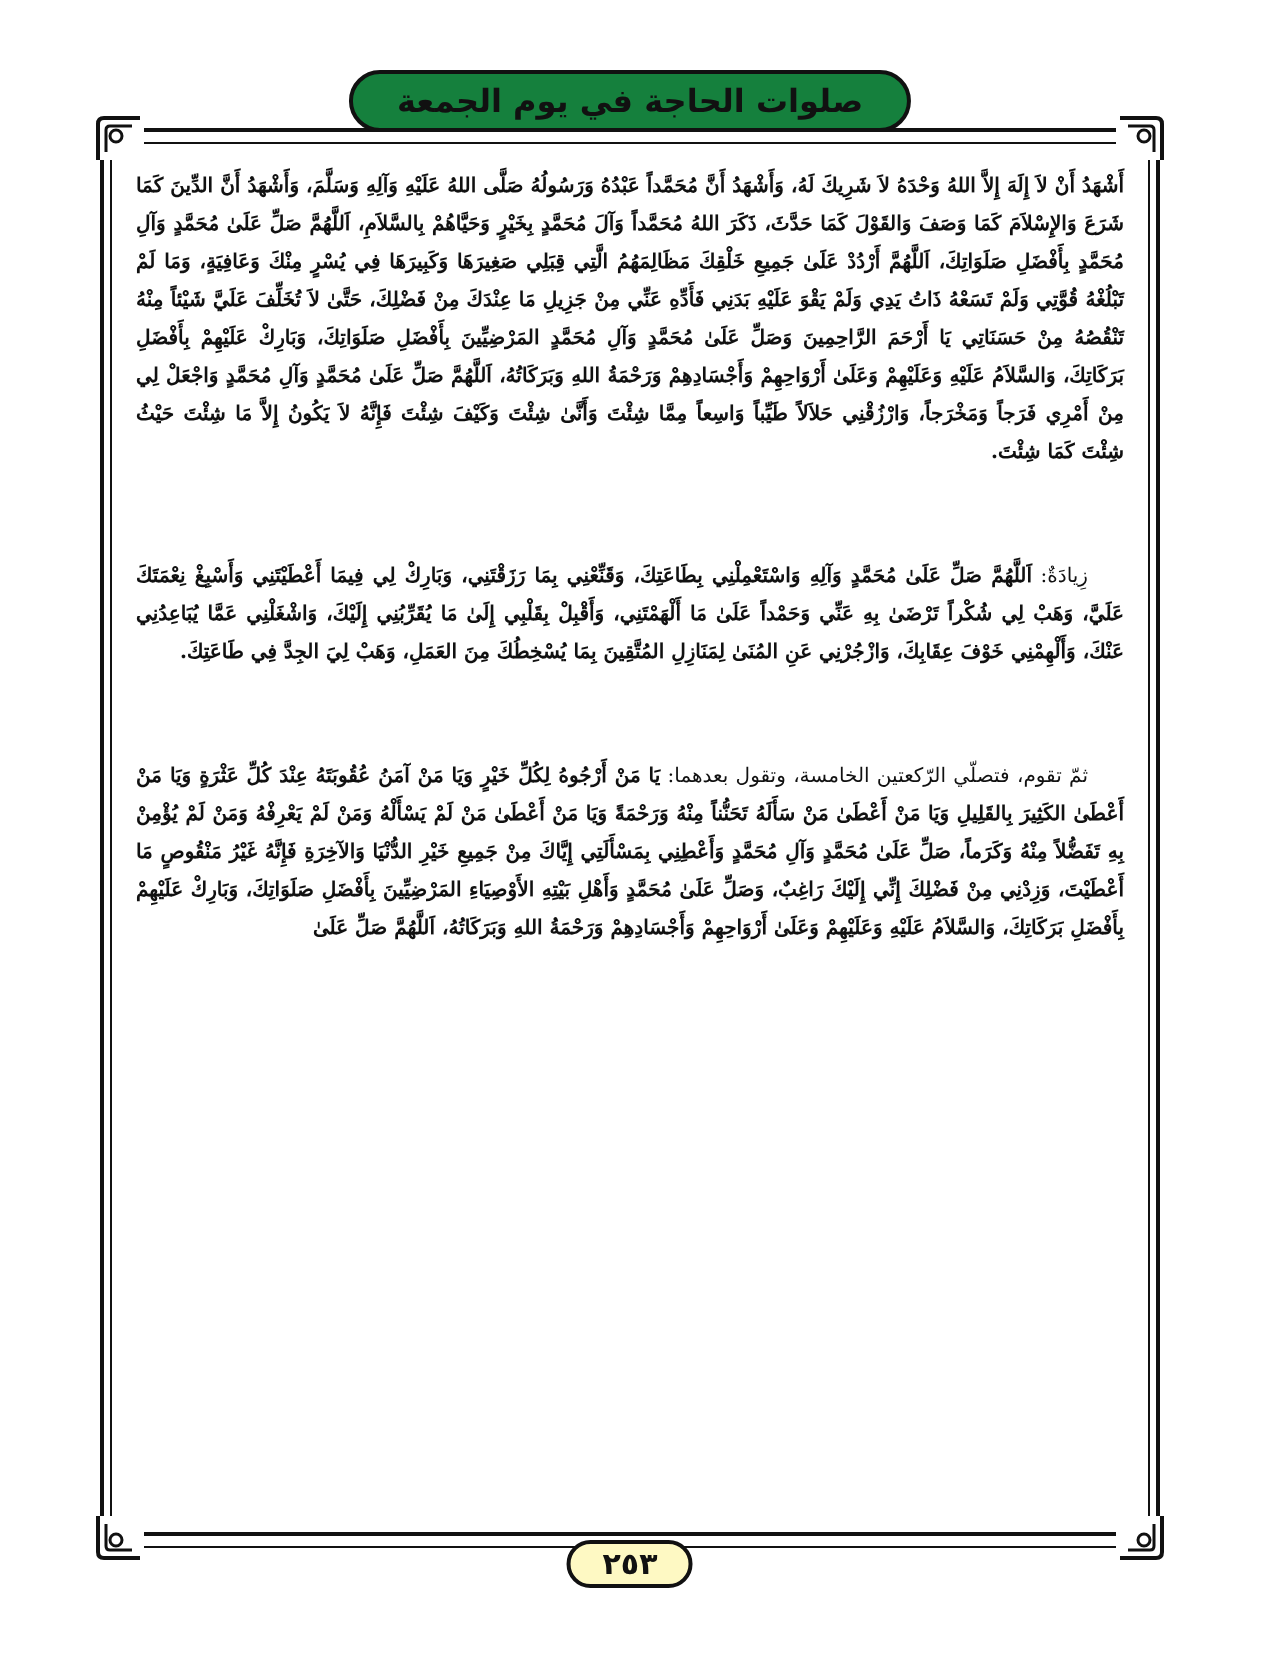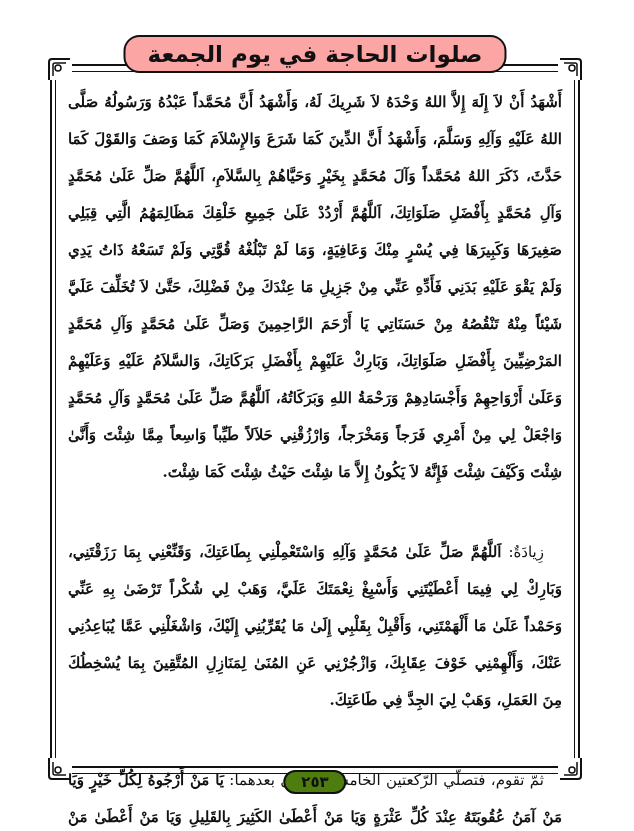--- a/index.html
+++ b/index.html
@@ -23,34 +23,34 @@
   
   .corner { position:absolute; width:26px; height:26px; }
   .corner svg { width:26px; height:26px; display:block; }
   .corner.tl { left:-4px; top:-2px; }
   .corner.tr { right:-4px; top:-2px; transform:scaleX(-1); }
   .corner.bl { left:-4px; bottom:-2px; transform:scaleY(-1); }
   .corner.br { right:-4px; bottom:-2px; transform:scale(-1,-1); }
 
   .title-box {
     position:absolute; left:50%; top:-23px; transform:translateX(-50%);
-    background:#fca5a5; border:2px solid #111; border-radius:16px;
+    background:#15803d; border:2px solid #111; border-radius:16px;
     padding:4px 22px; font-family:"DejaVu Sans", sans-serif; font-weight:bold;
-    font-size:23px; white-space:nowrap; direction:rtl;
+    font-size:16px; white-space:nowrap; direction:rtl;
   }
   .page-num {
     position:absolute; left:50%; bottom:-14px; transform:translateX(-50%);
-    background:#4d7c0f; border:2px solid #111; border-radius:14px;
+    background:#fef9c3; border:2px solid #111; border-radius:14px;
     padding:1px 16px; font-family:"DejaVu Sans", sans-serif; font-weight:bold;
     font-size:15px; direction:rtl;
   }
   .content {
     position:absolute; left:18px; right:18px; top:26px; bottom:26px;
     direction:rtl; text-align:justify; text-align-last:right;
-    font-size:15px; line-height:37px; font-weight:bold;
+    font-size:10px; line-height:19px; font-weight:bold;
   }
   .content p { margin:0 0 10px 0; }
   .content p.indent { text-indent:18px;margin-top:43px; }
   .plain { font-weight:normal; }
 </style>
 </head>
 <body>
 
 <div class="frame">
   <div class="vline left"></div>

